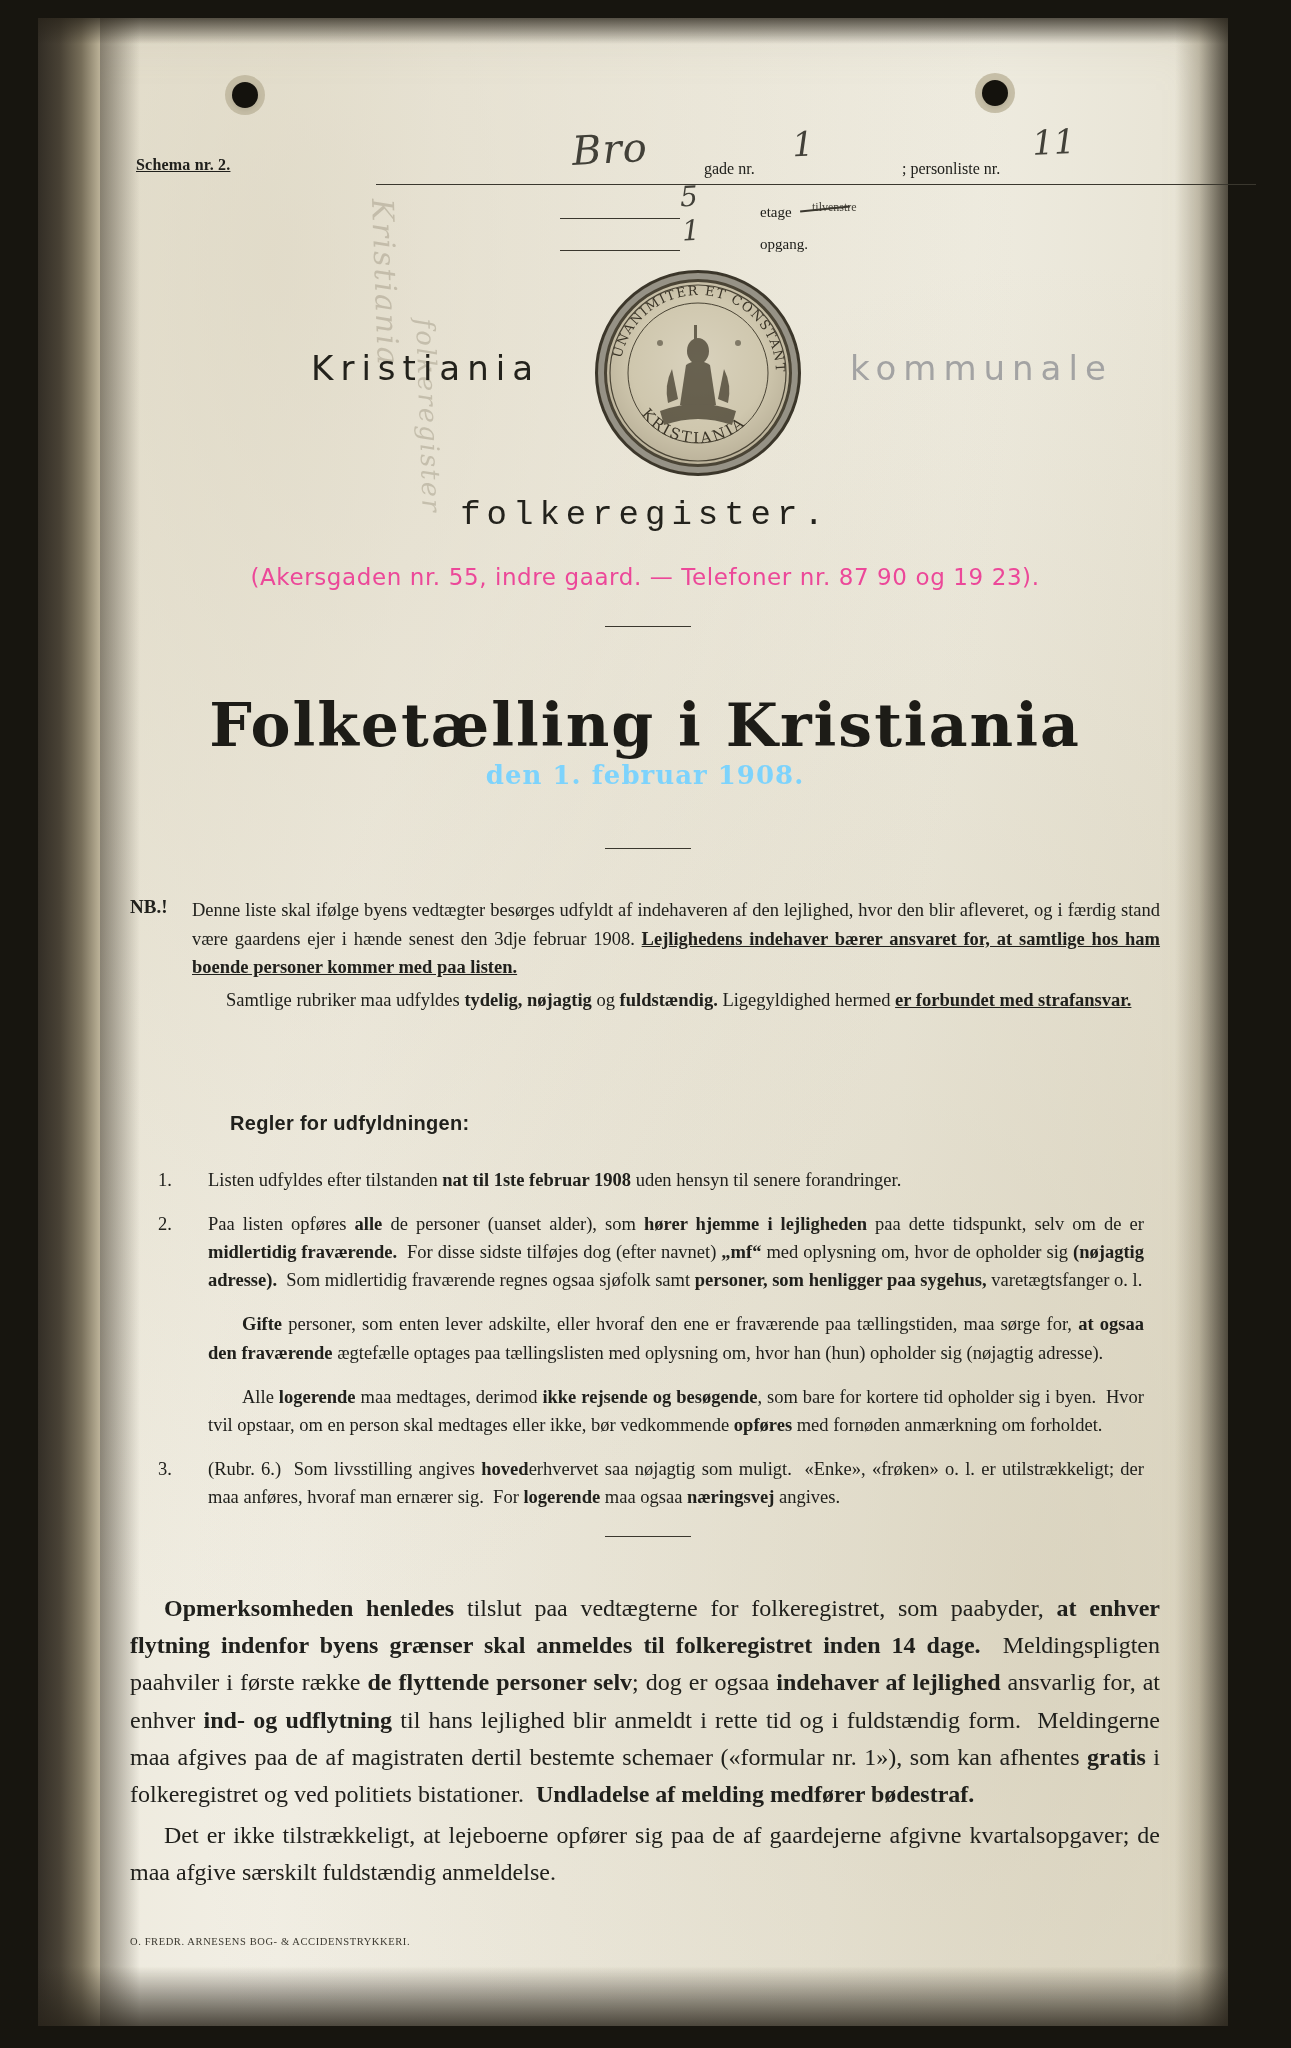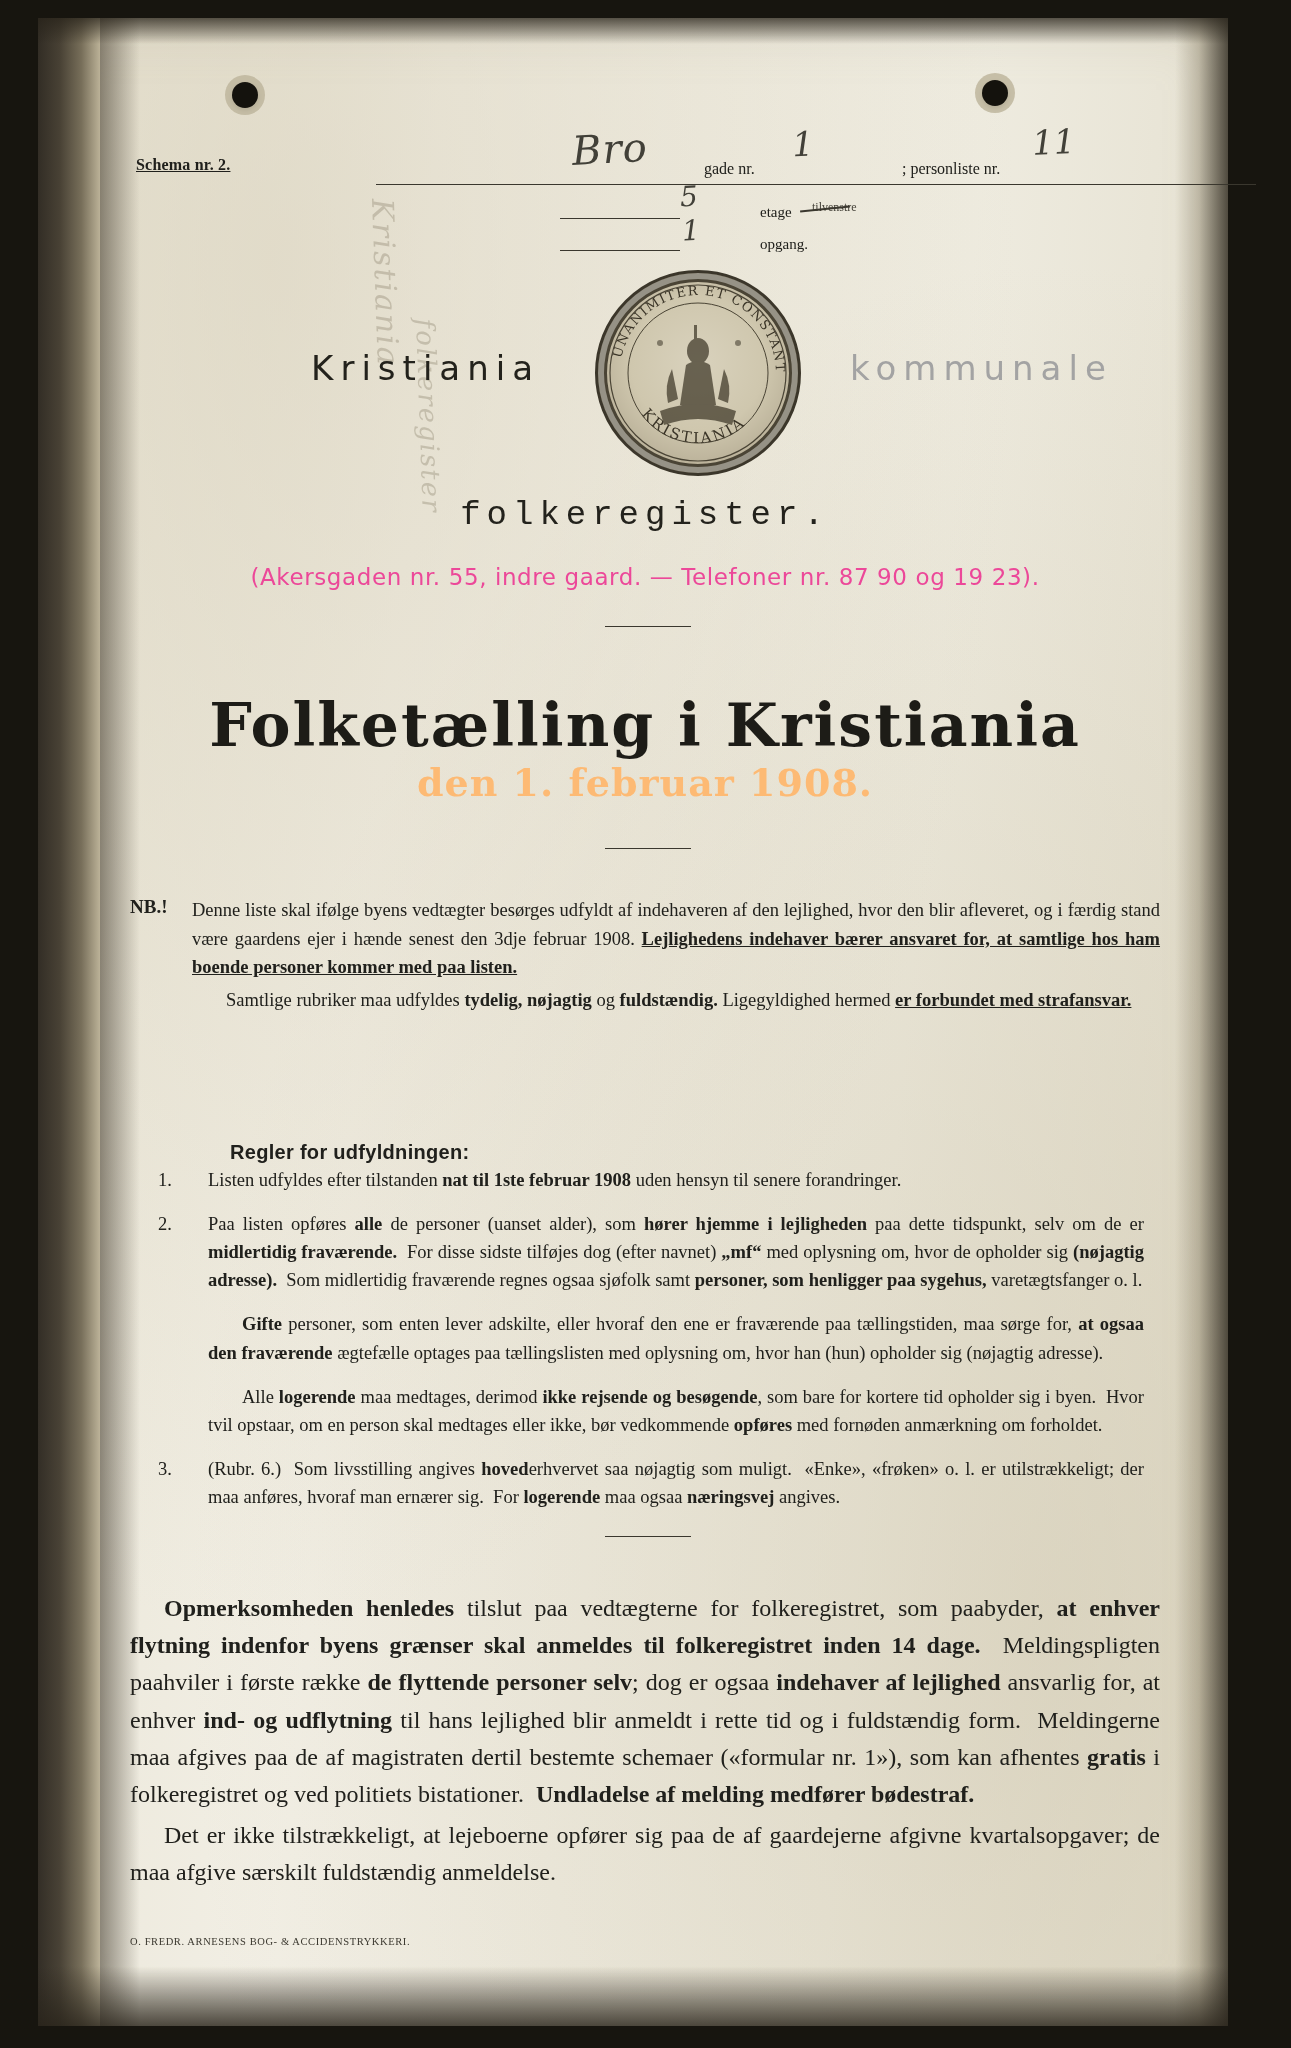--- a/index.html
+++ b/index.html
@@ -146,22 +146,22 @@
   .rule-short{
     position:absolute;left:505px;top:608px;width:86px;border-bottom:1.6px solid #3a372e;
   }
   .big-title{
     position:absolute;left:0;top:640px;width:1090px;text-align:center;
     font-family:"DejaVu Serif", serif;font-size:60px;font-weight:bold;
     letter-spacing:2px;color:#1d1c17;margin-top:32px;
   }
   .sub-title{
     position:absolute;left:0;top:742px;width:1090px;text-align:center;
-    font-family:"DejaVu Serif", serif;font-size:38px;font-weight:bold;
-    letter-spacing:1px;color:#fdba74;
+    font-family:"DejaVu Serif", serif;font-size:26px;font-weight:bold;
+    letter-spacing:1px;color:#7dd3fc;
   }
   .rule-short2{
     position:absolute;left:505px;top:830px;width:86px;border-bottom:1.6px solid #3a372e;
   }
 
   
   .nb-wrap{position:absolute;left:30px;top:878px;width:1030px;}
   .nb-label{
     position:absolute;left:0;top:0;font-weight:bold;font-size:19px;
     font-family:"Liberation Serif",serif;
@@ -171,21 +171,21 @@
     font-size:18.5px;line-height:1.55;text-align:justify;
     font-family:"Liberation Serif",serif;
   }
   .nb-body b{font-weight:bold;}
   .u{text-decoration:underline;}
   .indent{display:block;text-indent:34px;margin-top:4px;}
 
   
   .regler-head{
     position:absolute;left:130px;top:1094px;font-size:20px;font-weight:bold;
-    font-family:"Liberation Sans", sans-serif;letter-spacing:.3px;margin-top:29px;
+    font-family:"Liberation Sans", sans-serif;letter-spacing:.3px;
   }
   .ol{
     position:absolute;left:30px;top:1132px;width:1030px;
     font-size:18.5px;line-height:1.52;font-family:"Liberation Serif",serif;
     text-align:justify;
   }
   .li{position:relative;padding-left:62px;margin-bottom:3px;}
   .li .num{position:absolute;left:28px;top:0;}
   .li p{margin:16px;}
   .li p.ind{text-indent:34px;margin-top:2px;}

